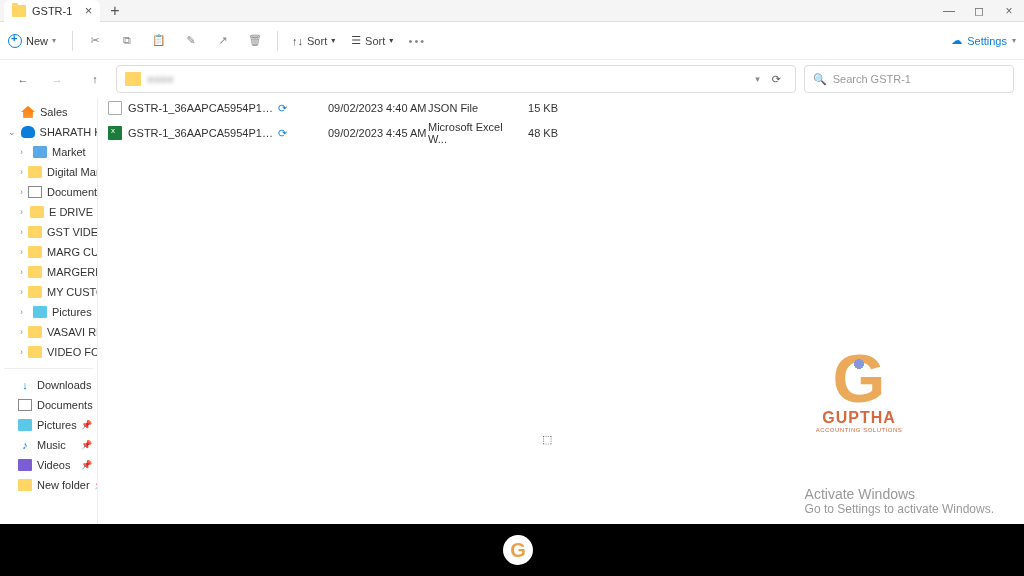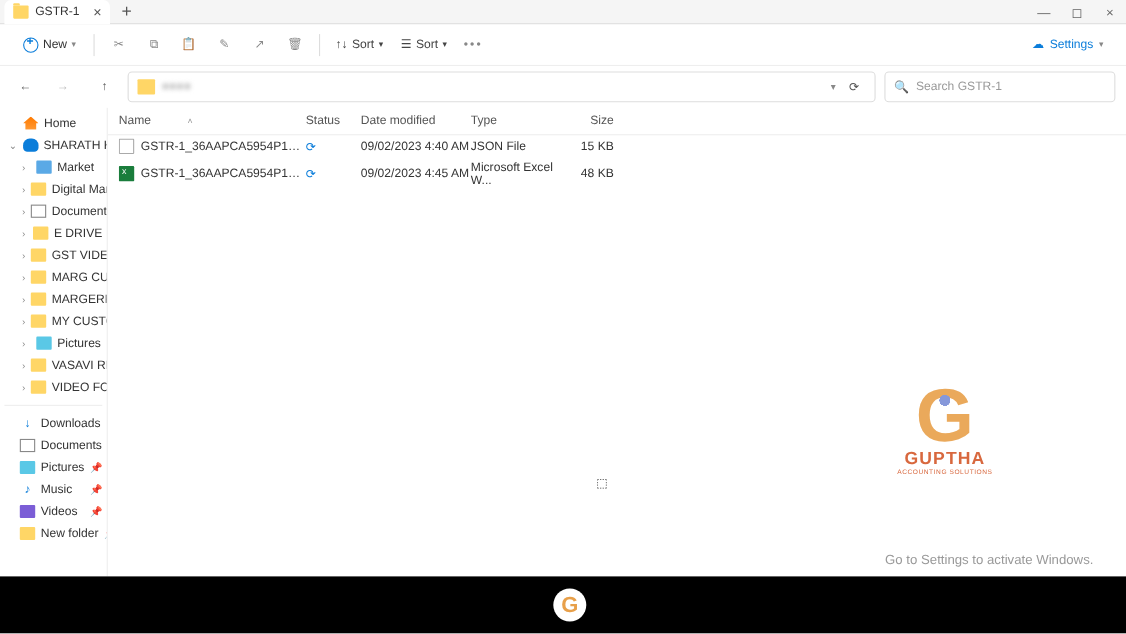--- a/index.html
+++ b/index.html
@@ -7,21 +7,21 @@
 
 .titlebar { height: 22px; background: #f5f5f5; display: flex; align-items: center; border-bottom: 1px solid #e0e0e0; }
 .tab { background: #fff; height: 22px; padding: 0 28px 0 8px; display: flex; align-items: center; gap: 6px; border-radius: 6px 6px 0 0; position: relative; margin-left: 4px; }
 .tab .fico { width: 14px; height: 12px; background: #ffd666; border-radius: 1px; position: relative; }
 .tab .fico::before { content:''; position:absolute; top:-2px; left:0; width:6px; height:2px; background:#ffd666; border-radius:1px 1px 0 0;}
 .tab .close { position: absolute; right: 8px; font-size: 13px; color: #555; }
 .newtab { margin-left: 10px; font-size: 16px; color: #555; }
 .wincontrols { margin-left: auto; display: flex; }
 .wincontrols div { width: 30px; text-align: center; color: #666; font-size: 12px;}
 
-.toolbar { height: 38px; display: flex; align-items: center; padding: 0 13px; gap: 4px; border-bottom: 1px solid #eee; }
+.toolbar { height: 38px; display: flex; align-items: center; padding: 0 0; gap: 4px; border-bottom: 1px solid #eee; }
 .newbtn { display: flex; align-items: center; gap: 4px; padding: 4px 8px; border-radius: 4px; }
 .newbtn .plus { width:14px; height:14px; border:1.4px solid #0b7dda; border-radius:50%; position:relative; color:#0b7dda;}
 .newbtn .plus::before{content:'+'; position:absolute; top:-3px; left:2px; font-size:11px; font-weight:bold;}
 .tbicon { width: 28px; height: 28px; display:flex; align-items:center; justify-content:center; color:#888; border-radius:4px;}
 .tbsep { width:1px; height:20px; background:#ddd; margin:0 4px;}
 .tbdrop { display:flex; align-items:center; gap:4px; padding:4px 6px; color:#444;}
 .spacer { flex: 1; }
 .syncing { display:flex; align-items:center; gap:5px; color:#0b7dda; padding:4px 8px;}
 
 .addrbar { height: 38px; display:flex; align-items:center; padding:0 10px; gap:8px; }
@@ -145,21 +145,21 @@
     <span>🔍</span>
     <span>Search GSTR-1</span>
   </div>
 </div>
 
 <div class="main">
   <div class="sidebar">
     <div class="sbitem">
         <span class="chev"></span>
         <div class="ic home"></div>
-        <span>Home</span>
+        <span>Sales</span>
       </div>
     <div class="sbitem">
         <span class="chev">⌄</span>
         <div class="ic cloud"></div>
         <span>SHARATH KUMA</span>
       </div>
     <div id="tree">
         <div class="sbitem indent">
           <span class="chev">›</span>
           <div class="ic monitor"></div>
@@ -243,27 +243,20 @@
           <span style="margin-left:auto;color:#bbb;font-size:9px;">📌</span>
         </div>
         <div class="sbitem indent2">
           <div class="ic folder"></div>
           <span>New folder</span>
           <span style="margin-left:auto;color:#bbb;font-size:9px;">📌</span>
         </div>
       </div>
   </div>
   <div class="files">
-    <div class="cols">
-      <div class="col-name"><span>Name</span> <span style="font-size:8px;color:#999;margin-left:30px;">˄</span></div>
-      <div class="col-status">Status</div>
-      <div class="col-date">Date modified</div>
-      <div class="col-type">Type</div>
-      <div class="col-size">Size</div>
-    </div>
     <div id="filelist">
         <div class="filerow">
           <div class="col-name" style="display:flex;align-items:center;overflow:hidden;">
             <div class="fi json"></div>
             <span style="overflow:hidden;text-overflow:ellipsis;white-space:nowrap;">GSTR-1_36AAPCA5954P1ZS_September_...</span>
           </div>
           <div class="col-status sync">⟳</div>
           <div class="col-date">09/02/2023 4:40 AM</div>
           <div class="col-type">JSON File</div>
           <div class="col-size">15 KB</div>
@@ -282,18 +275,19 @@
     <div class="cursor">⬚</div>
     <div class="watermark">
       <div class="g">G<div class="leaf"></div></div>
       <div class="brand">GUPTHA</div>
       <div class="sub">ACCOUNTING SOLUTIONS</div>
     </div>
   </div>
 </div>
 
 <div class="activate">
+  <div>Activate Windows</div>
   <div class="sm">Go to Settings to activate Windows.</div>
 </div>
 
 <div class="banner">
   <div class="logo">G</div>
 </div>
 
 </body></html>

